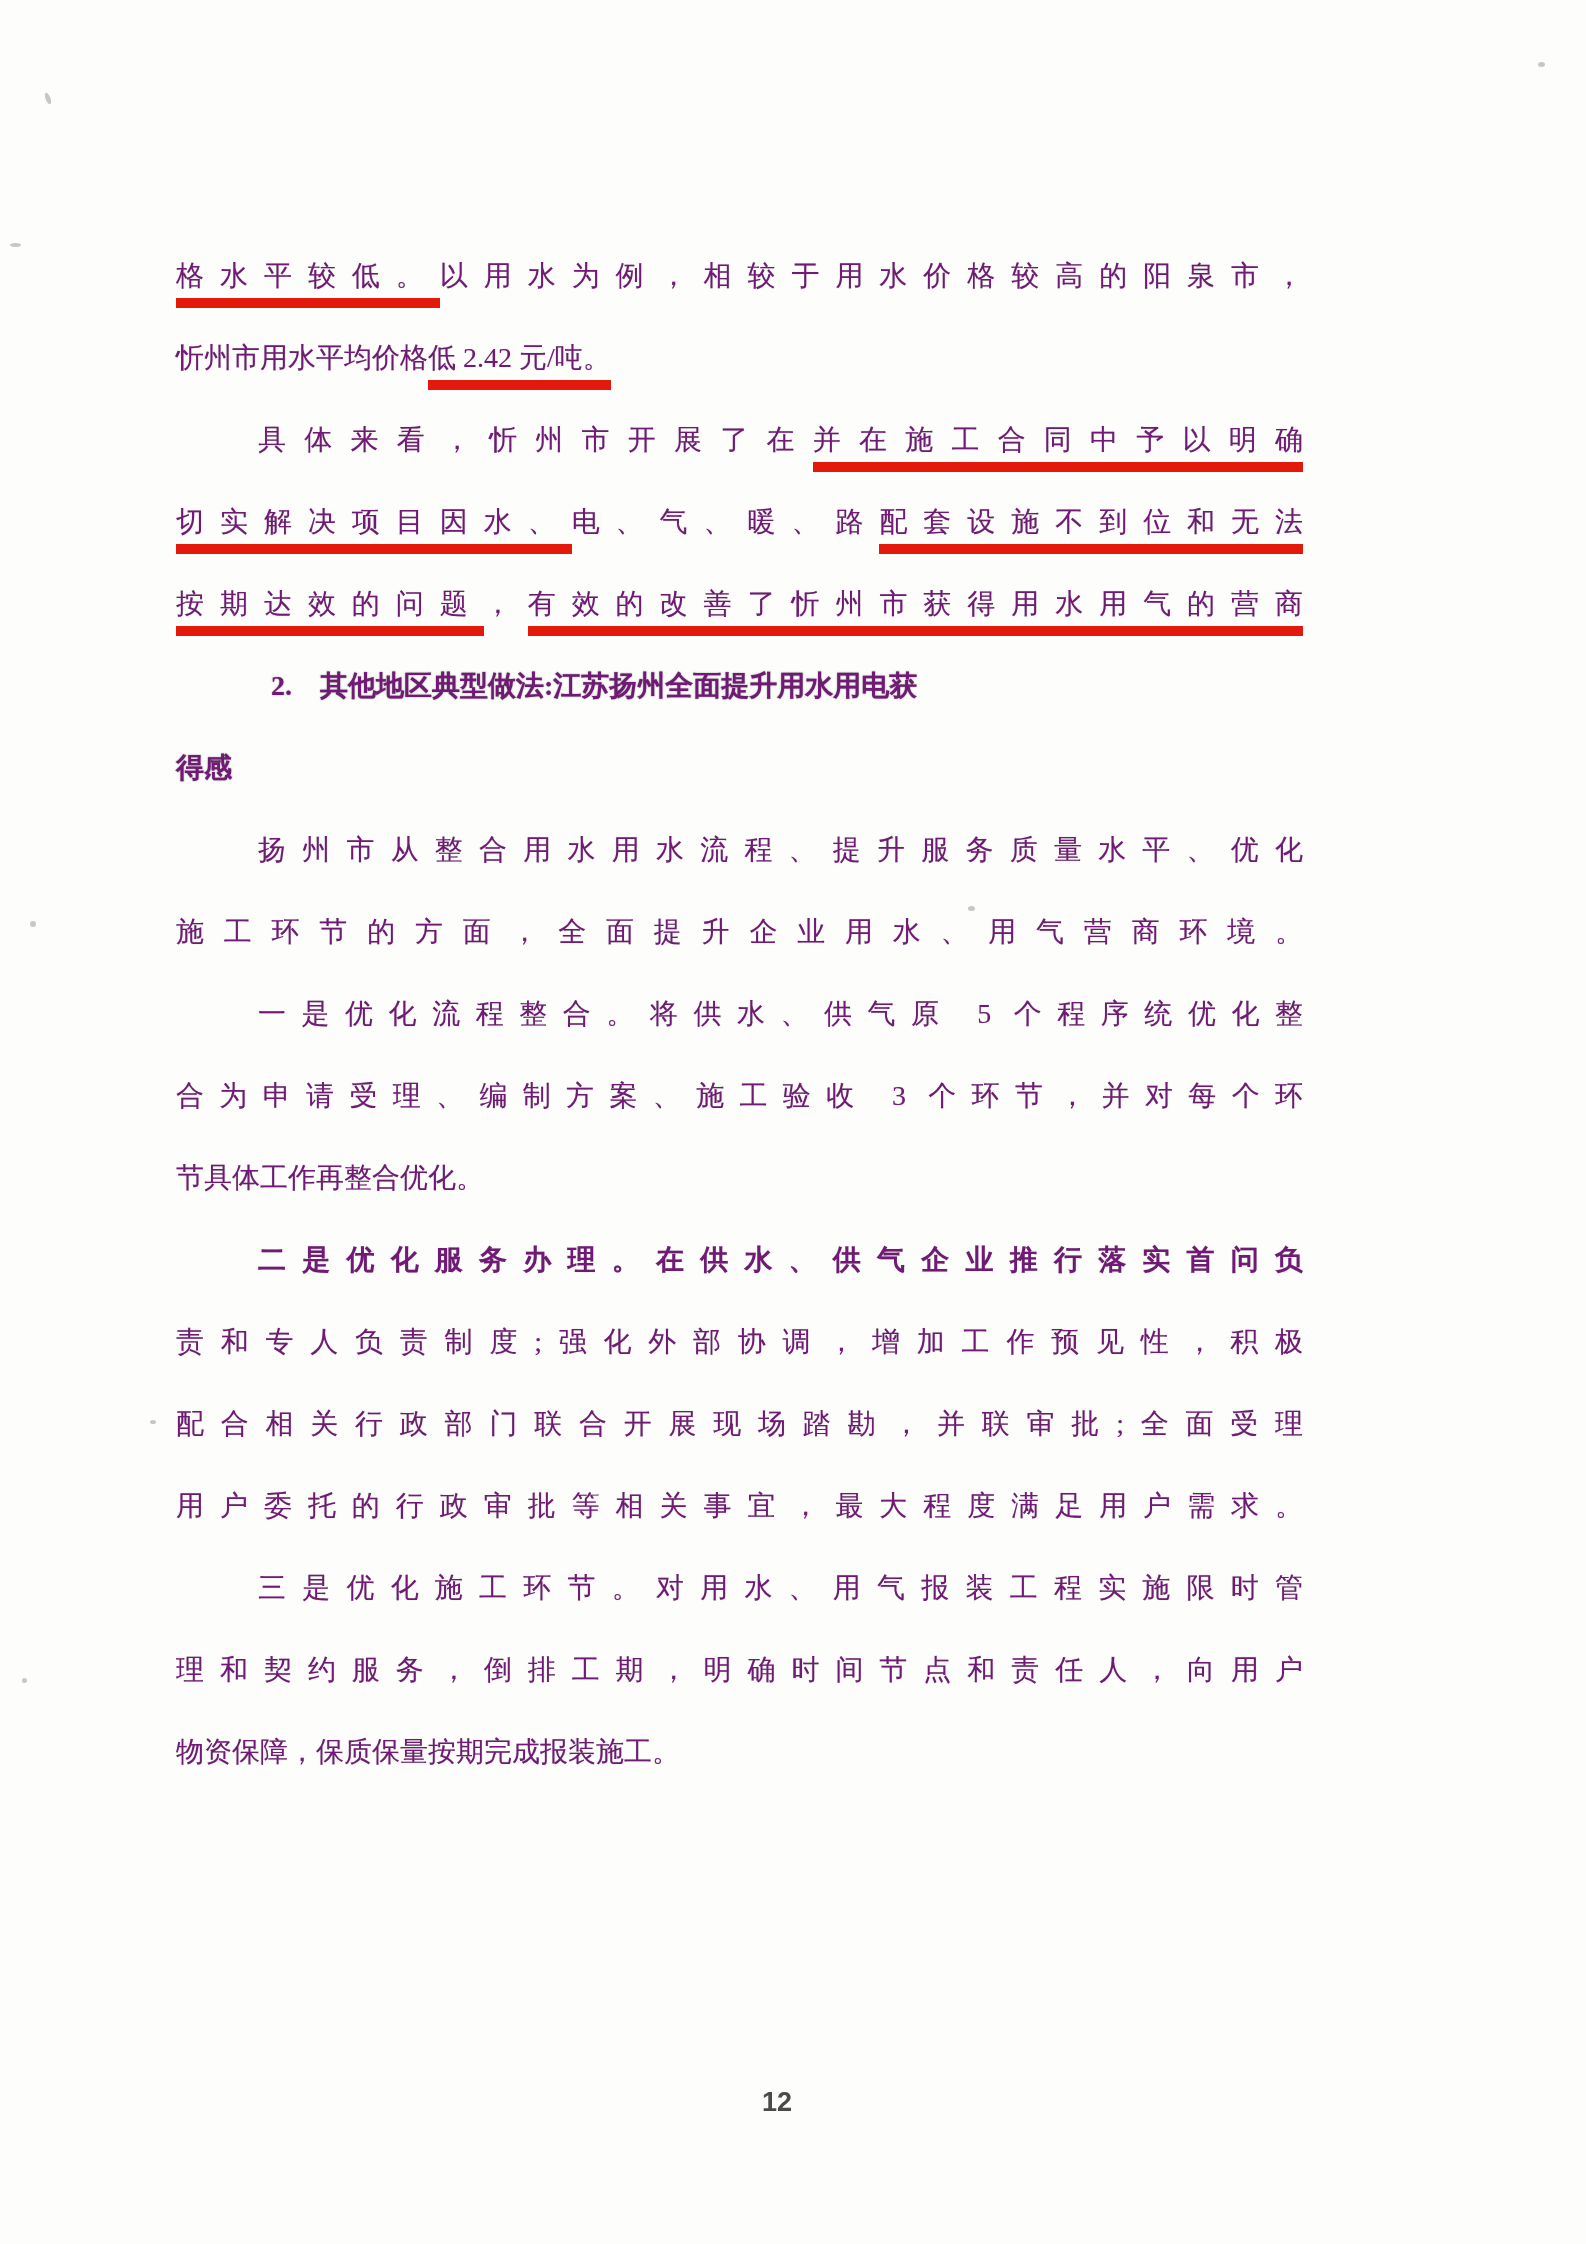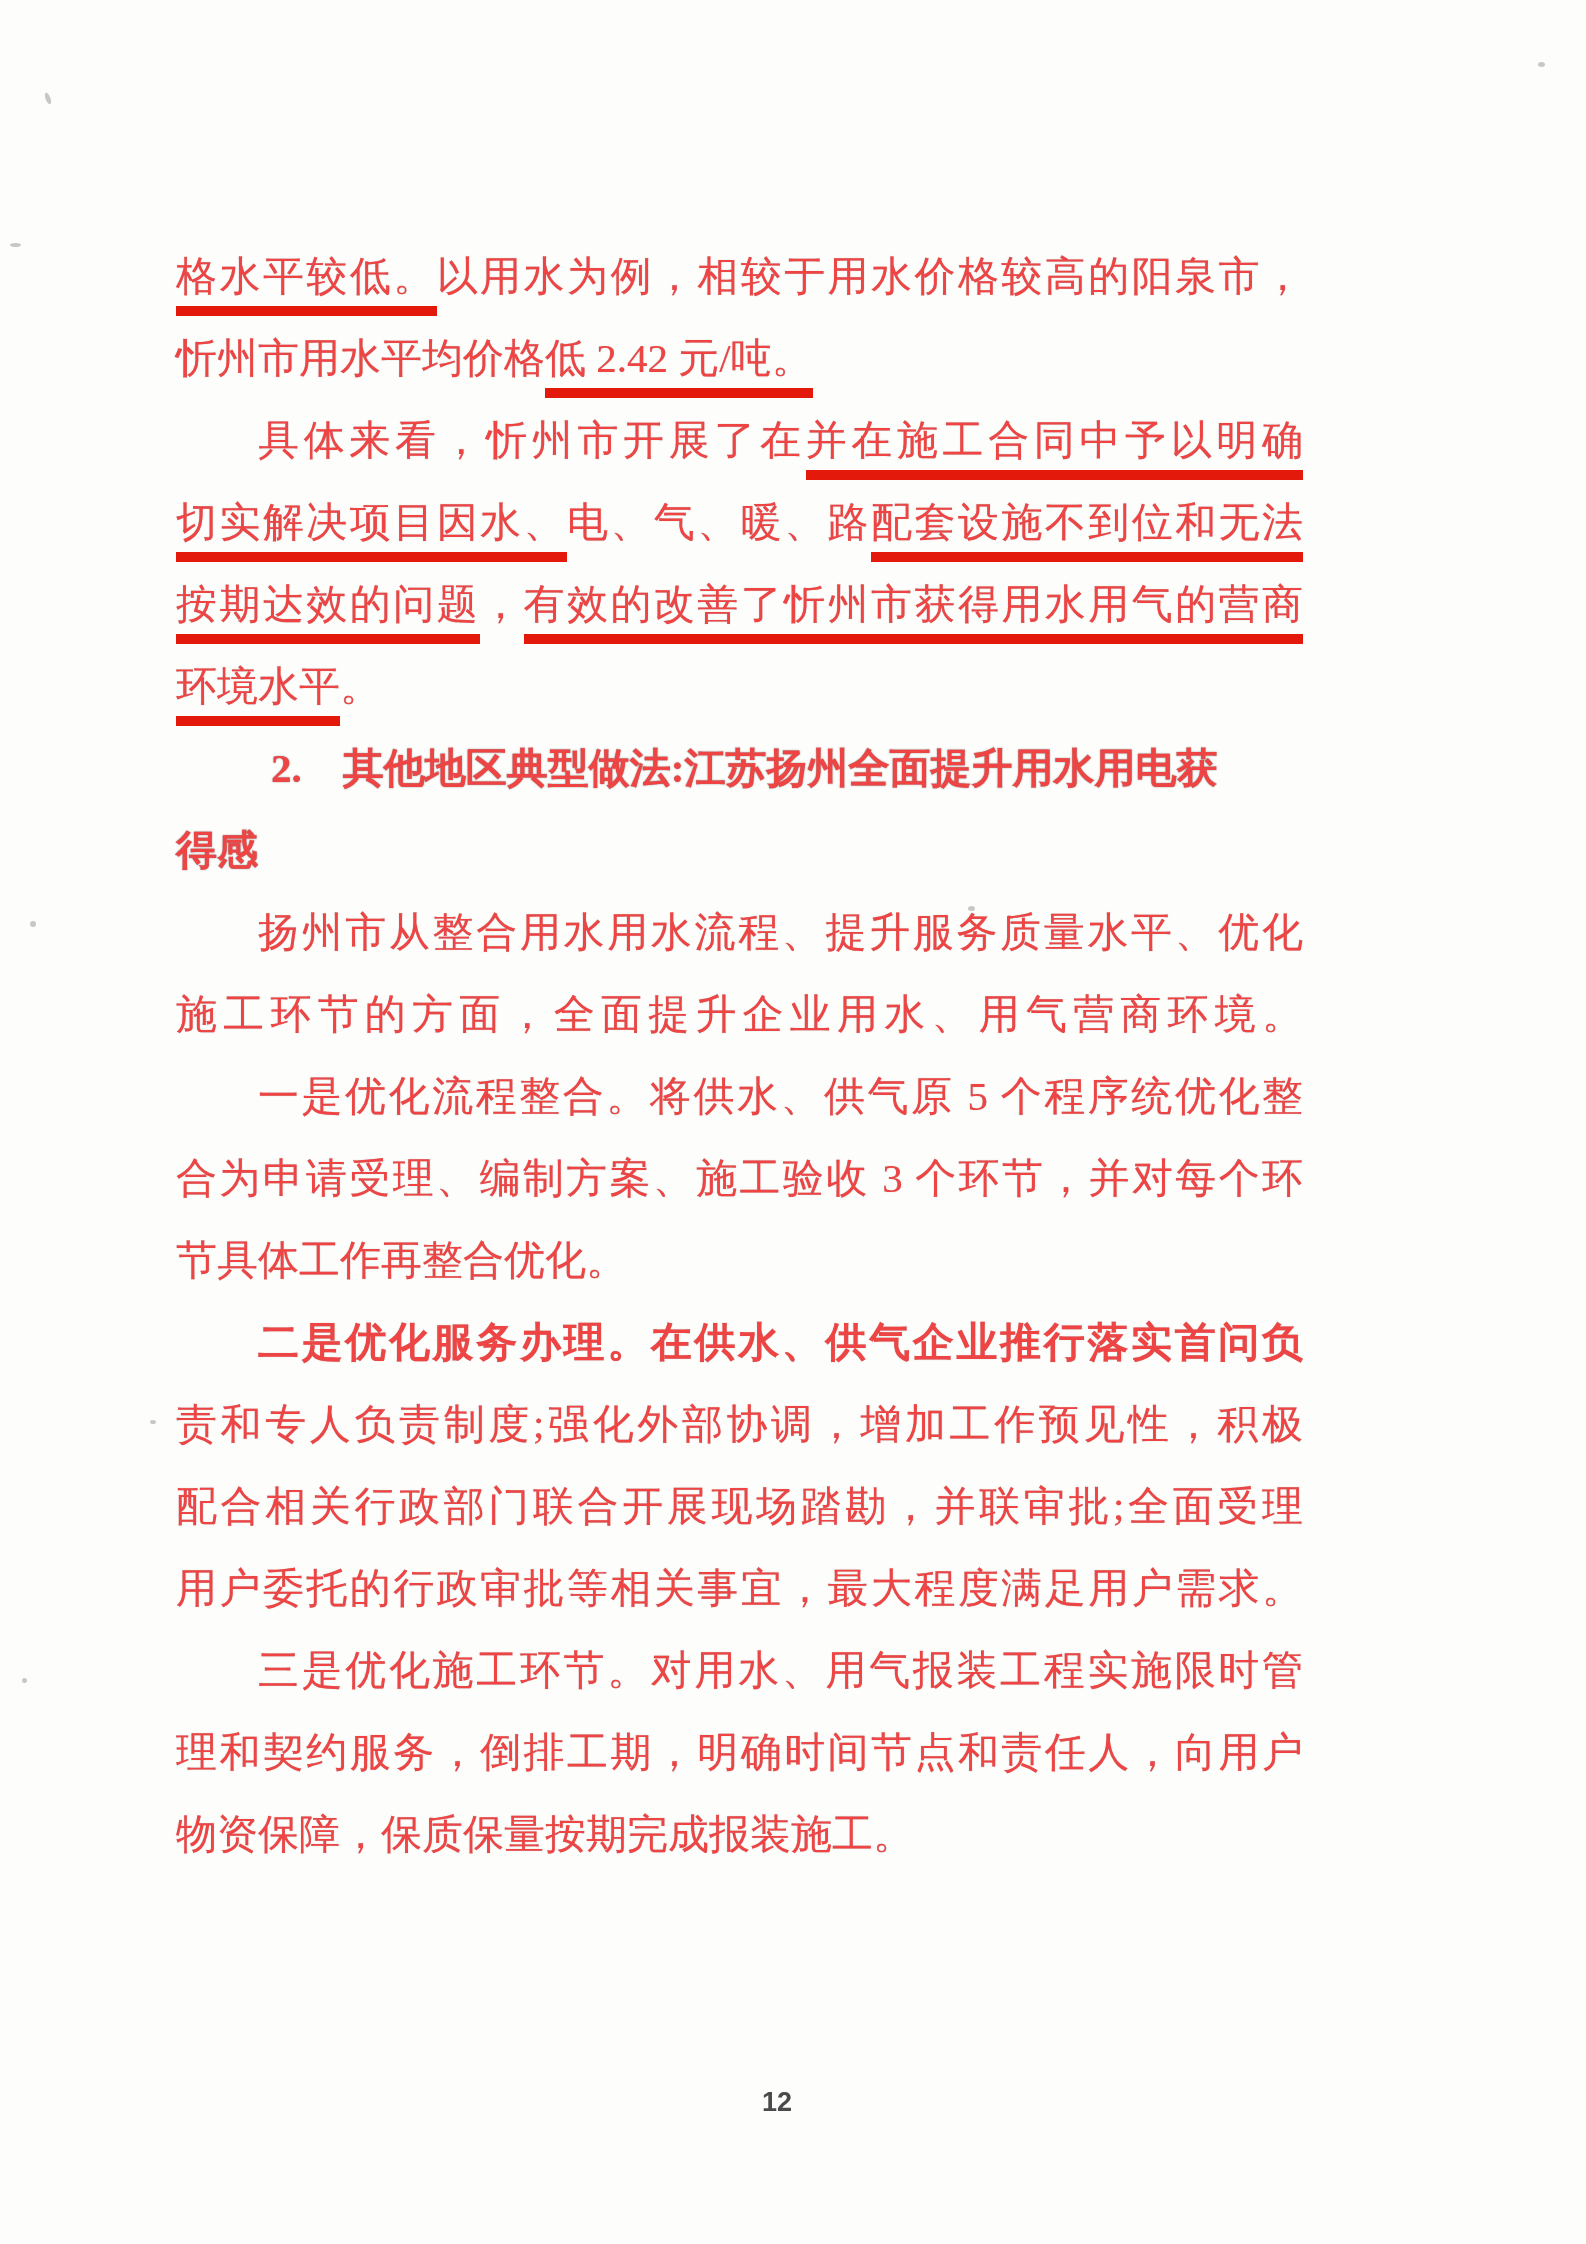--- a/index.html
+++ b/index.html
@@ -16,22 +16,22 @@
   }
   .page {
     position: absolute;
     inset: 0;
   }
   .text-block {
     position: absolute;
     left: 176px;
     top: 235px;
     width: 1127px;
-    font-size: 41px;
-    color: #ef4444;
+    font-size: 28px;
+    color: #701a75;
     text-shadow: 0 0 1px rgba(40,40,40,0.35);
   }
   .line {
     height: 82px;
     line-height: 82px;
   }
   .line.just {
     text-align: justify;
     text-align-last: justify;
     text-justify: inter-character;
@@ -76,21 +76,20 @@
   <div class="speck" style="left:150px; top:1420px; width:6px;  height:4px;"></div>
   <div class="speck" style="left:22px;  top:1678px; width:5px;  height:5px;"></div>
   <div class="speck" style="left:1538px;top:62px;   width:7px;  height:5px;"></div>
 
   <div class="text-block">
       <div class="line just"><span class="redline">格水平较低。</span><span class="">以用水为例，相较于用水价格较高的阳泉市，</span></div>
       <div class="line"><span class="">忻州市用水平均价格</span><span class="redline">低 2.42 元/吨。</span></div>
       <div class="line just" style="text-indent: 82px;"><span class="">具体来看，忻州市开展了在</span><span class="redline">并在施工合同中予以明确</span></div>
       <div class="line just"><span class="redline">切实解决项目因水、</span><span class="">电、气、暖、路</span><span class="redline">配套设施不到位和无法</span></div>
       <div class="line just"><span class="redline">按期达效的问题</span><span class="">，</span><span class="redline">有效的改善了忻州市获得用水用气的营商</span></div>
-      <div class="line"><span class="redline">环境水平</span><span class="">。</span></div>
       <div class="line heading" style="text-indent: 95px;"><span class="">2.　其他地区典型做法:江苏扬州全面提升用水用电获</span></div>
       <div class="line heading"><span class="">得感</span></div>
       <div class="line just" style="text-indent: 82px;"><span class="">扬州市从整合用水用水流程、提升服务质量水平、优化</span></div>
       <div class="line just"><span class="">施工环节的方面，全面提升企业用水、用气营商环境。</span></div>
       <div class="line just" style="text-indent: 82px;"><span class="">一是优化流程整合。将供水、供气原 5 个程序统优化整</span></div>
       <div class="line just"><span class="">合为申请受理、编制方案、施工验收 3 个环节，并对每个环</span></div>
       <div class="line"><span class="">节具体工作再整合优化。</span></div>
       <div class="line just" style="text-indent: 82px; font-weight: bold;"><span class="">二是优化服务办理。在供水、供气企业推行落实首问负</span></div>
       <div class="line just"><span class="">责和专人负责制度;强化外部协调，增加工作预见性，积极</span></div>
       <div class="line just"><span class="">配合相关行政部门联合开展现场踏勘，并联审批;全面受理</span></div>

